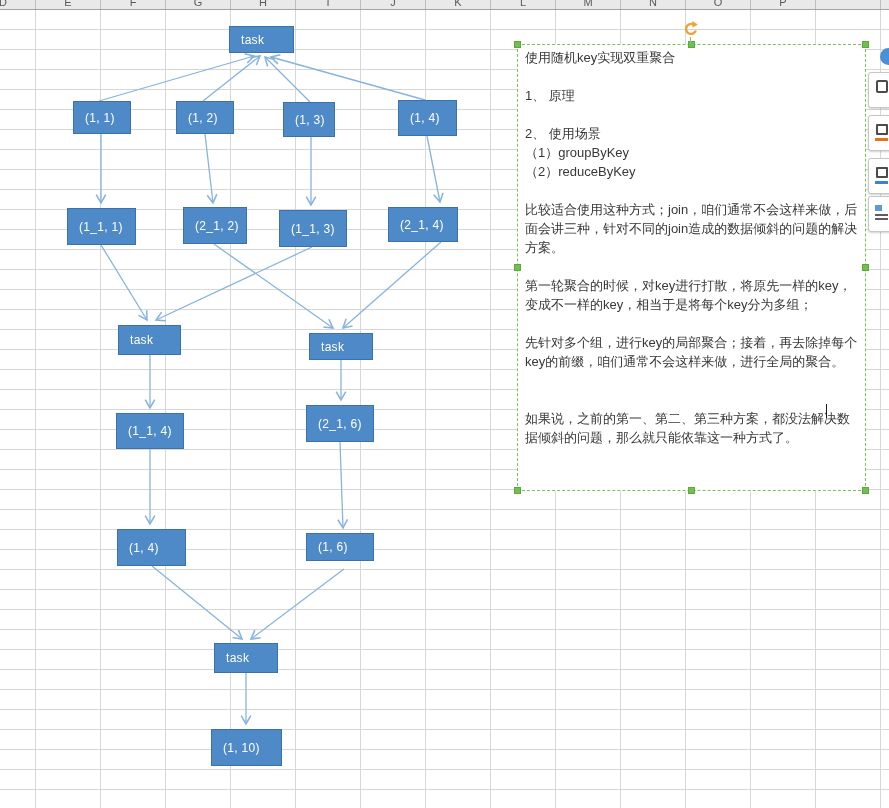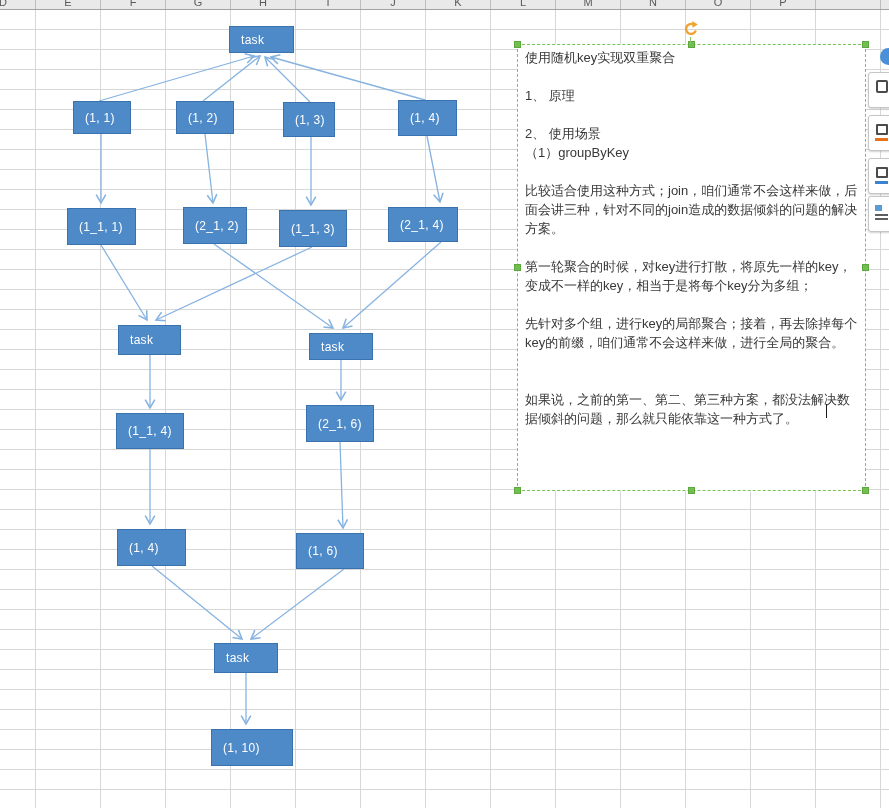--- a/index.html
+++ b/index.html
@@ -111,32 +111,33 @@
   <div class="node" style="left:398px;top:100px;width:59px;height:36px">(1, 4)</div>
   <div class="node" style="left:67px;top:208px;width:69px;height:37px">(1_1, 1)</div>
   <div class="node" style="left:183px;top:207px;width:64px;height:37px">(2_1, 2)</div>
   <div class="node" style="left:279px;top:210px;width:68px;height:37px">(1_1, 3)</div>
   <div class="node" style="left:388px;top:207px;width:70px;height:35px">(2_1, 4)</div>
   <div class="node" style="left:118px;top:325px;width:63px;height:30px">task</div>
   <div class="node" style="left:309px;top:333px;width:64px;height:27px">task</div>
   <div class="node" style="left:116px;top:413px;width:68px;height:36px">(1_1, 4)</div>
   <div class="node" style="left:306px;top:405px;width:68px;height:37px">(2_1, 6)</div>
   <div class="node" style="left:117px;top:529px;width:69px;height:37px">(1, 4)</div>
-  <div class="node" style="left:296px;top:533px;width:68px;height:36px">(1, 6)</div>
+  <div class="node" style="left:306px;top:533px;width:68px;height:28px">(1, 6)</div>
   <div class="node" style="left:214px;top:643px;width:64px;height:30px">task</div>
-  <div class="node" style="left:211px;top:729px;width:82px;height:37px">(1, 10)</div>
+  <div class="node" style="left:211px;top:729px;width:71px;height:37px">(1, 10)</div>
 
   <div class="textbox">
     <div class="textbox-content">
       <div class="tline">使用随机key实现双重聚合</div>
       <div class="tline"></div>
       <div class="tline">1、 原理</div>
       <div class="tline"></div>
       <div class="tline">2、 使用场景</div>
       <div class="tline">（1）groupByKey</div>
+      <div class="tline">（2）reduceByKey</div>
       <div class="tline"></div>
       <div class="tline">比较适合使用这种方式；join，咱们通常不会这样来做，后面会讲三种，针对不同的join造成的数据倾斜的问题的解决方案。</div>
       <div class="tline"></div>
       <div class="tline">第一轮聚合的时候，对key进行打散，将原先一样的key，变成不一样的key，相当于是将每个key分为多组；</div>
       <div class="tline"></div>
       <div class="tline">先针对多个组，进行key的局部聚合；接着，再去除掉每个key的前缀，咱们通常不会这样来做，进行全局的聚合。</div>
       <div class="tline"></div>
       <div class="tline"></div>
       <div class="tline">如果说，之前的第一、第二、第三种方案，都没法解决数据倾斜的问题，那么就只能依靠这一种方式了。</div>
     </div>

